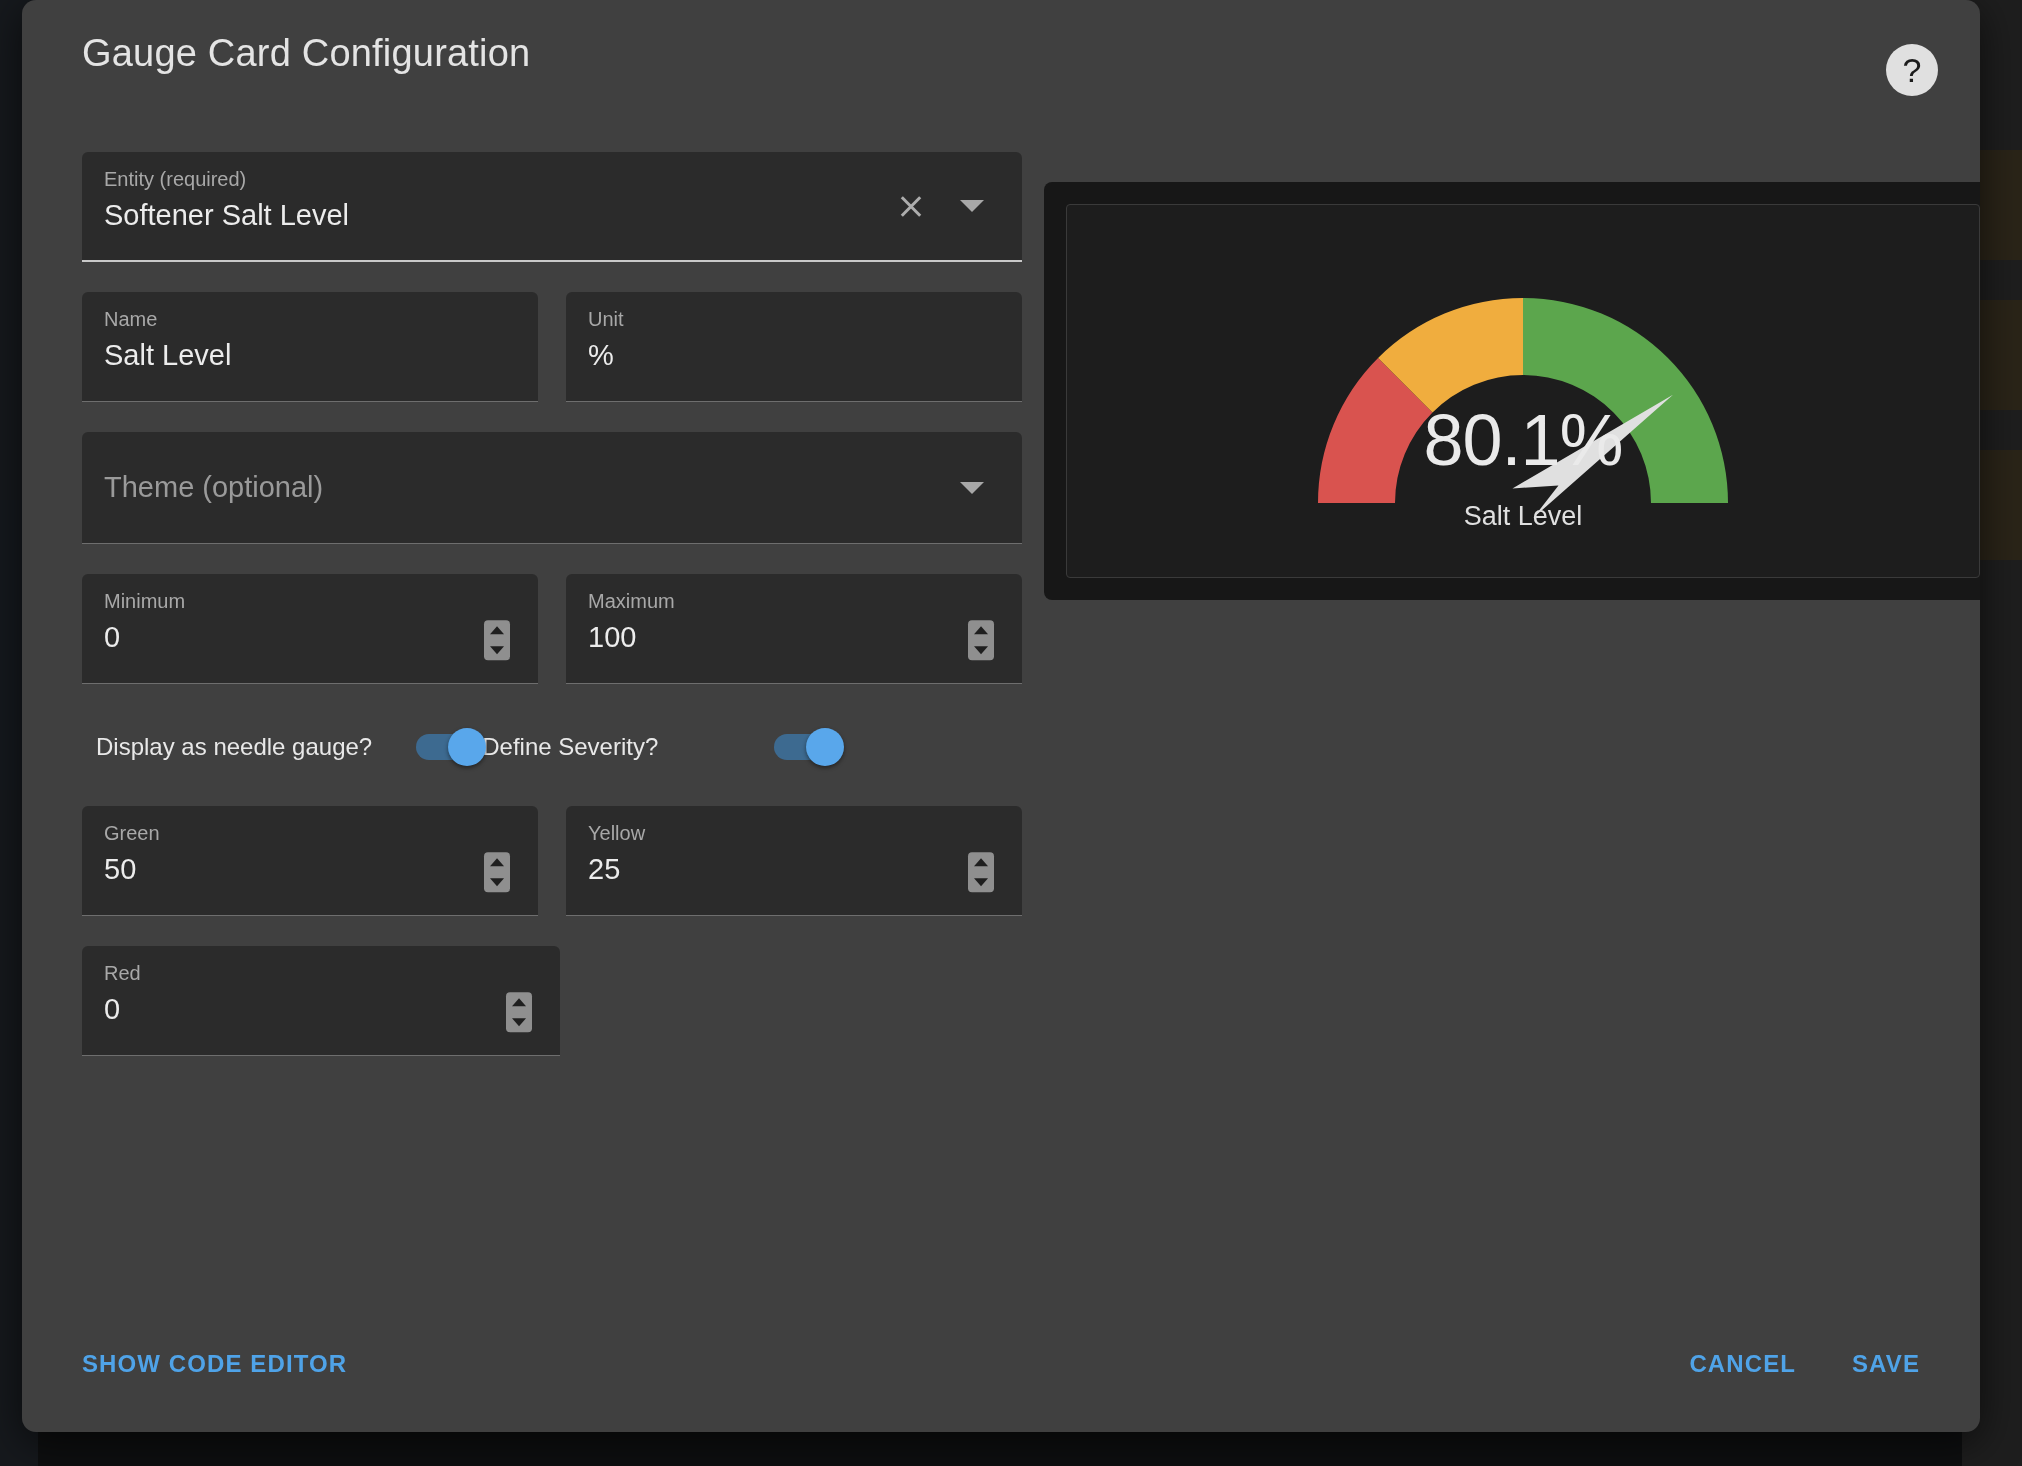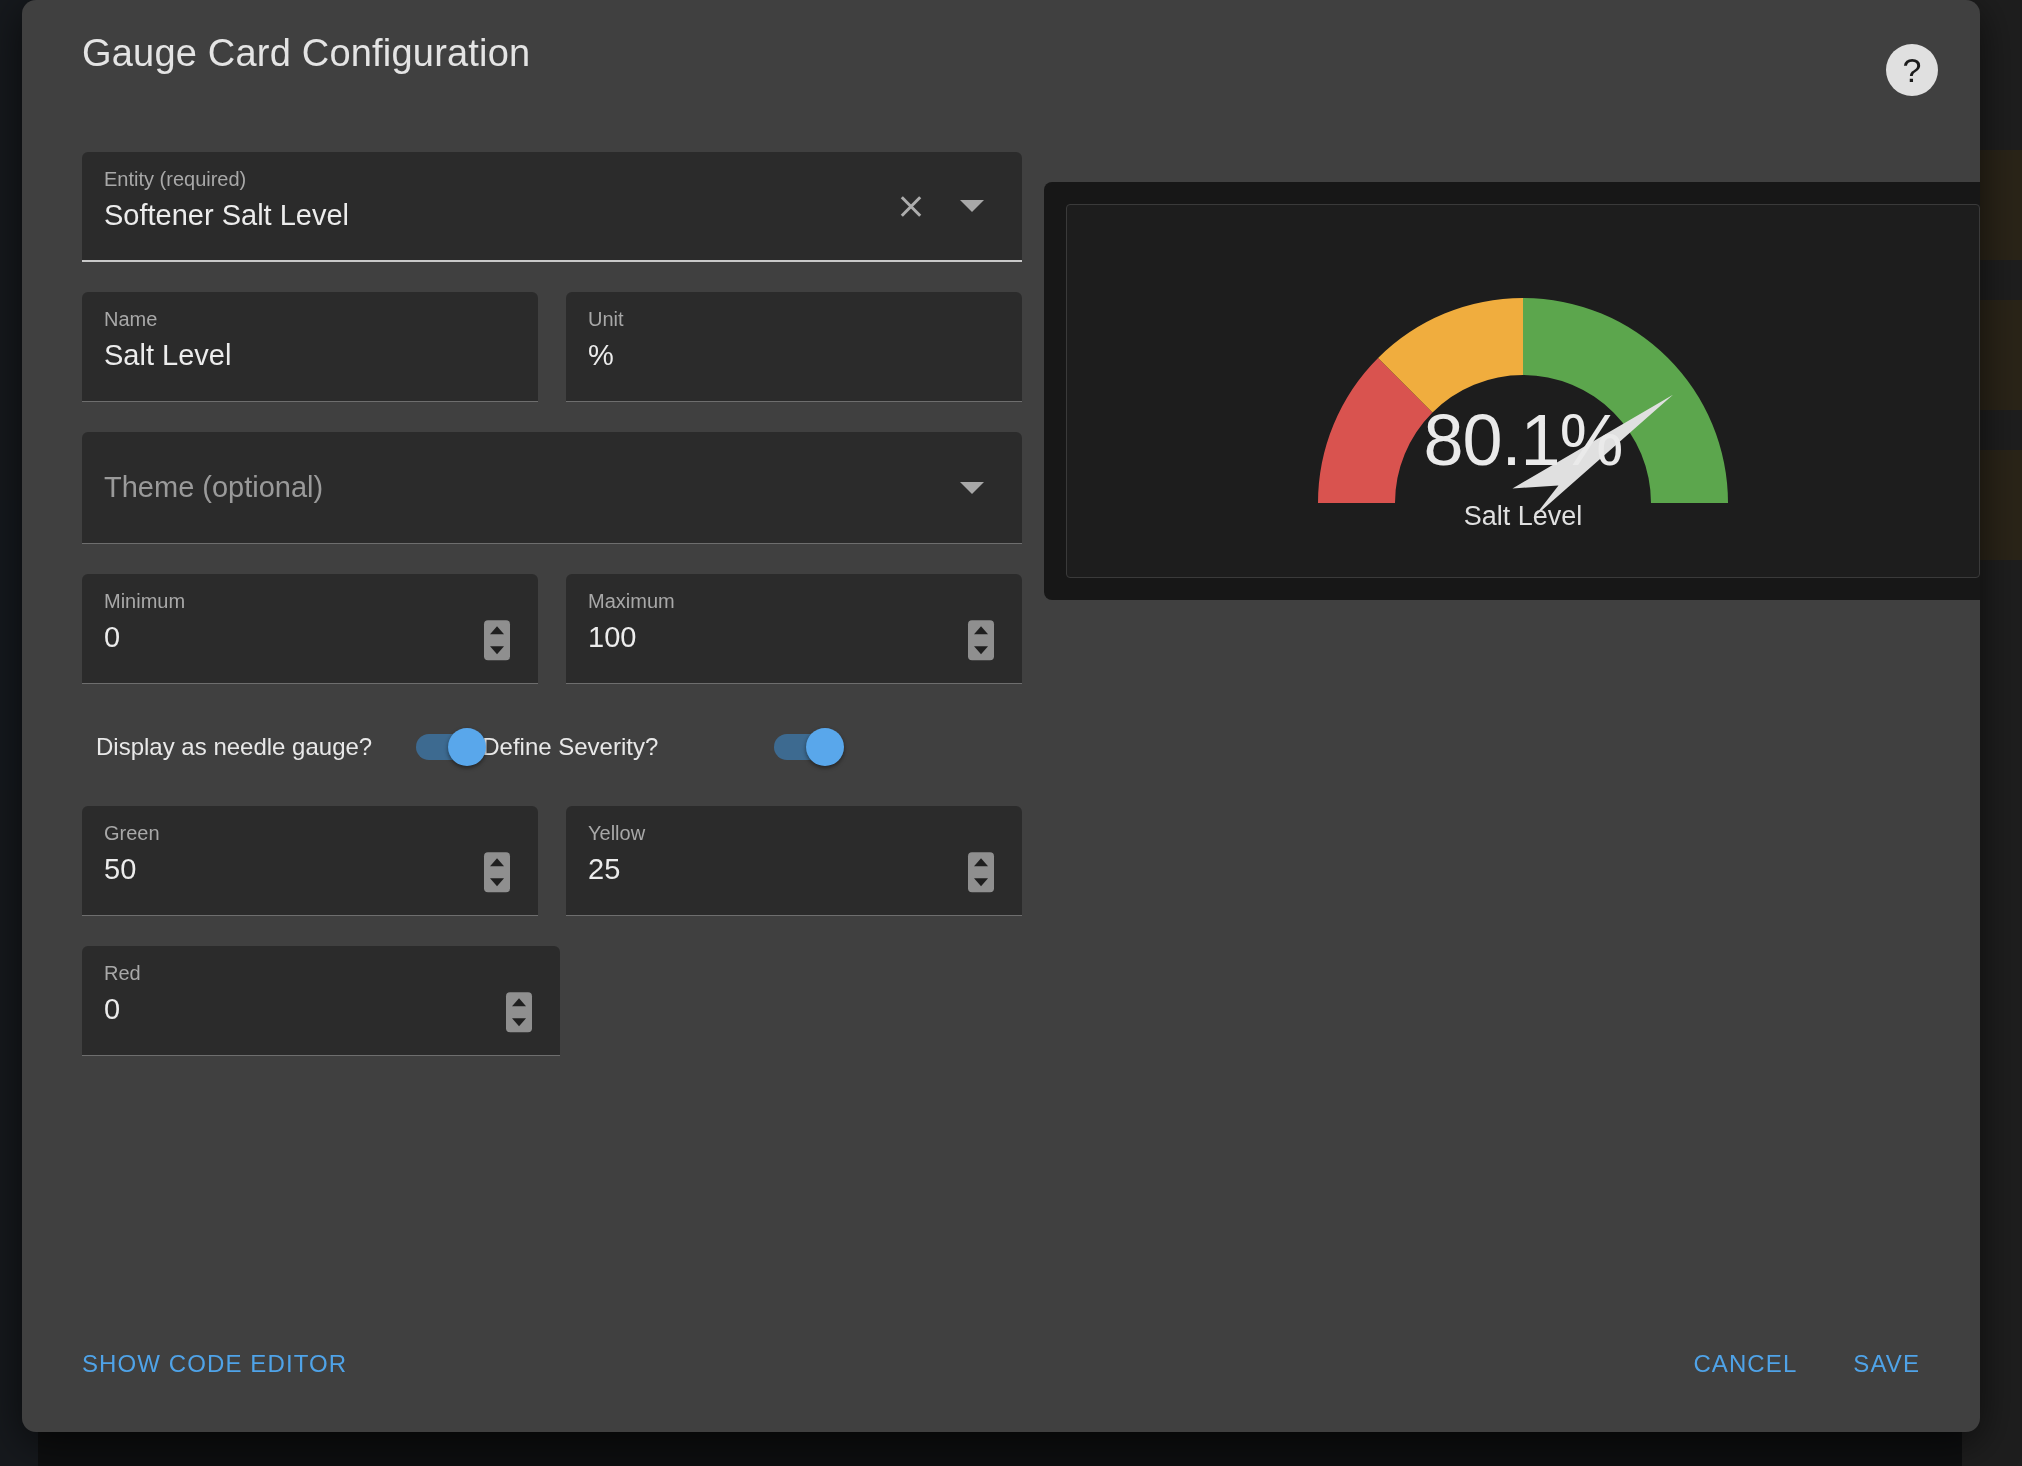--- a/index.html
+++ b/index.html
@@ -146,21 +146,21 @@
     background: #59a7eb; box-shadow: 0 2px 4px rgba(0,0,0,.45);
   }
 
   
   #footer {
     position: absolute; left: 0; right: 0; bottom: 54px;
     padding: 0 60px; display: flex; align-items: center;
   }
   .txt-btn {
     font-size: 24px; color: #4fa3e8; letter-spacing: 1.1px;
-    font-weight: 400; cursor: pointer; background: none; border: none;
+    font-weight: 700; cursor: pointer; background: none; border: none;
     font-family: "Liberation Sans", sans-serif;
   }
   #footer-spacer { flex: 1; }
   #cancel-button { margin-right: 56px; }
 
   
   #preview-panel {
     position: absolute; left: 1022px; top: 182px;
     width: 958px; height: 418px;
     background: #171717;

